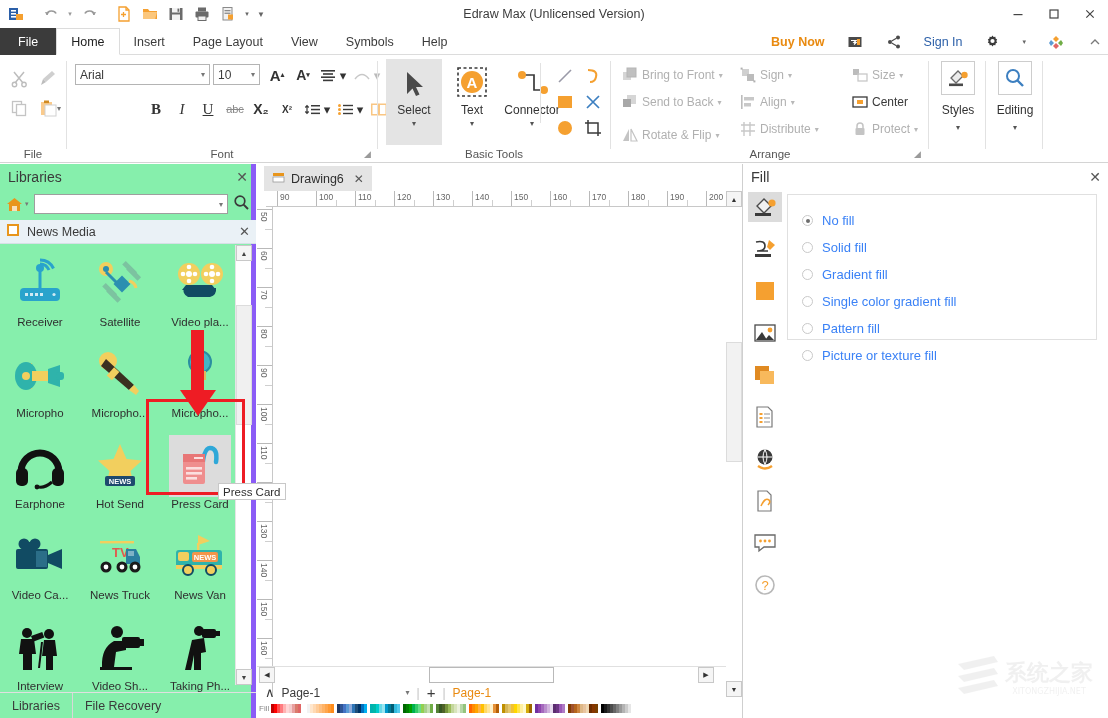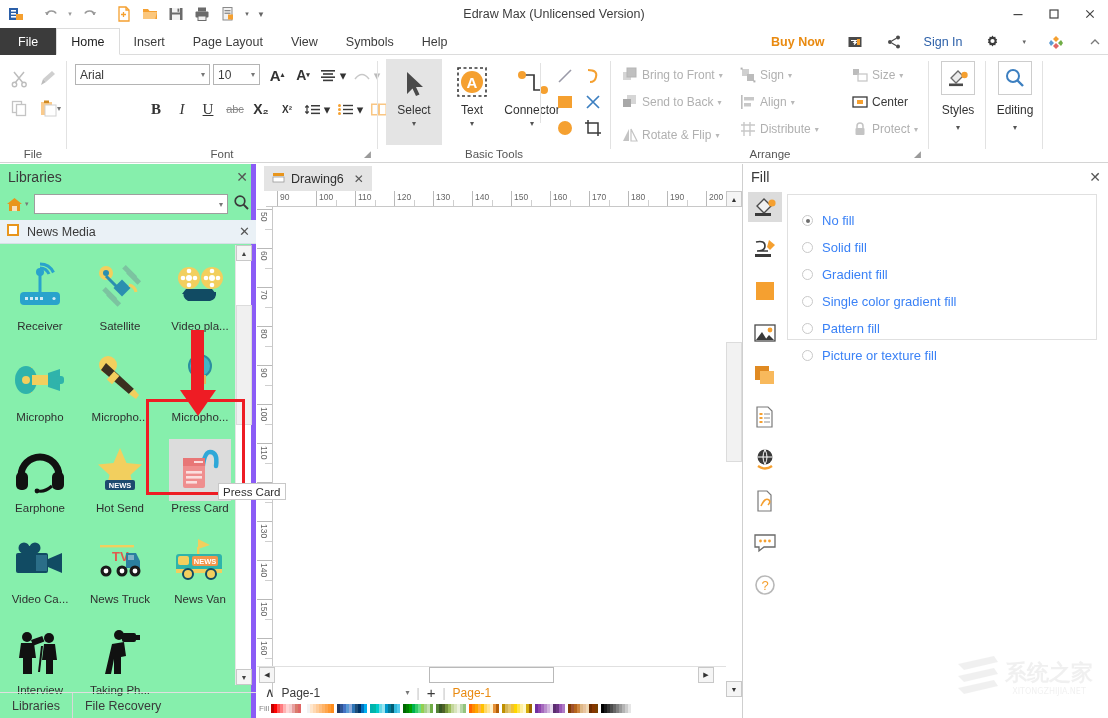--- a/index.html
+++ b/index.html
@@ -149,21 +149,21 @@
     position: absolute; left: 0; top: 56px; width: 256px; height: 24px;
     background: #eaf1f6; display: flex; align-items: center; padding: 0 6px; gap: 7px;
     border-bottom: 1px solid #d6dfe6;
   }
   .lib-cat .t { font-size: 12.5px; color: #3a3a3a; }
   .lib-cat .x { margin-left: auto; font-size: 13px; color: #555; }
   .lib-grid {
     position: absolute; left: 0; top: 81px; width: 240px; height: 440px;
     display: grid; grid-template-columns: repeat(3, 80px); grid-auto-rows: 91px;
   }
-  .lib-item { display: flex; flex-direction: column; align-items: center; justify-content: flex-start; padding-top: 12px; }
+  .lib-item { display: flex; flex-direction: column; align-items: center; justify-content: center; padding-top: 0; }
   .lib-item .thumb { width: 62px; height: 62px; display: flex; align-items: center; justify-content: center; }
   .lib-item .cap { font-size: 11.5px; color: #2f2f2f; margin-top: 1px; white-space: nowrap; }
   .lib-item.selected .thumb { background: #dcdcdc; }
   .lib-scroll {
     position: absolute; right: 0; top: 81px; width: 16px; height: 440px;
     background: #ffffff; border-left: 1px solid #e5e5e5;
   }
   .lib-scroll .ar { width: 16px; height: 16px; border: 1px solid #c8c8c8; background: #f5f5f5;
     display: flex; align-items: center; justify-content: center; font-size: 7px; color: #444; }
   .lib-scroll .ar.bot { position: absolute; bottom: 0; }
@@ -959,20 +959,32 @@
               <path d="M9 17 L22 17 L24 32 L20 32 L20 48 L11 48 L11 32 L7 32 Z" fill="#111"></path>
               <rect x="19" y="14" width="12" height="6" transform="rotate(-20 19 14)" fill="#111"></rect>
               <circle cx="37" cy="12" r="5" fill="#111"></circle>
               <path d="M32 18 L43 18 L45 34 L41 34 L41 48 L34 48 L34 34 L30 34 Z" fill="#111"></path>
               <path d="M30 20 L27 46" stroke="#111" stroke-width="2"></path>
             </svg>
         </span>
         <span class="cap">Interview</span>
       </div>
 
+      <div class="lib-item">
+        <span class="thumb">
+          <svg width="56" height="52" viewBox="0 0 56 52">
+              <circle cx="25" cy="10" r="6" fill="#111"></circle>
+              <path d="M10 45 Q9 26 22 19 L34 19 L34 28 L24 30 L22 45 Z" fill="#111"></path>
+              <rect x="30" y="15" width="18" height="11" rx="2" fill="#111"></rect>
+              <rect x="44" y="17" width="8" height="7" fill="#111"></rect>
+              <path d="M8 45 L40 45 L40 48 L8 48 Z" fill="#111"></path>
+            </svg>
+        </span>
+        <span class="cap">Video Sh...</span>
+      </div>
 
       <div class="lib-item">
         <span class="thumb">
           <svg width="56" height="52" viewBox="0 0 56 52">
               <circle cx="27" cy="9" r="5" fill="#111"></circle>
               <rect x="30" y="7" width="14" height="9" rx="2" fill="#111"></rect>
               <rect x="42" y="9" width="6" height="5" fill="#111"></rect>
               <path d="M20 18 L32 16 L34 30 L29 31 L29 48 L22 48 L22 33 L19 48 L13 48 Z" fill="#111"></path>
             </svg>
         </span>

